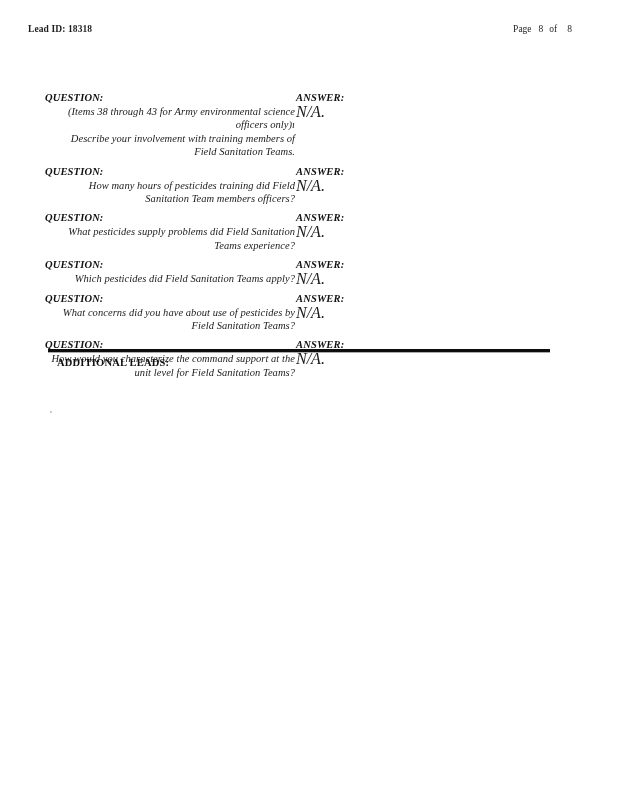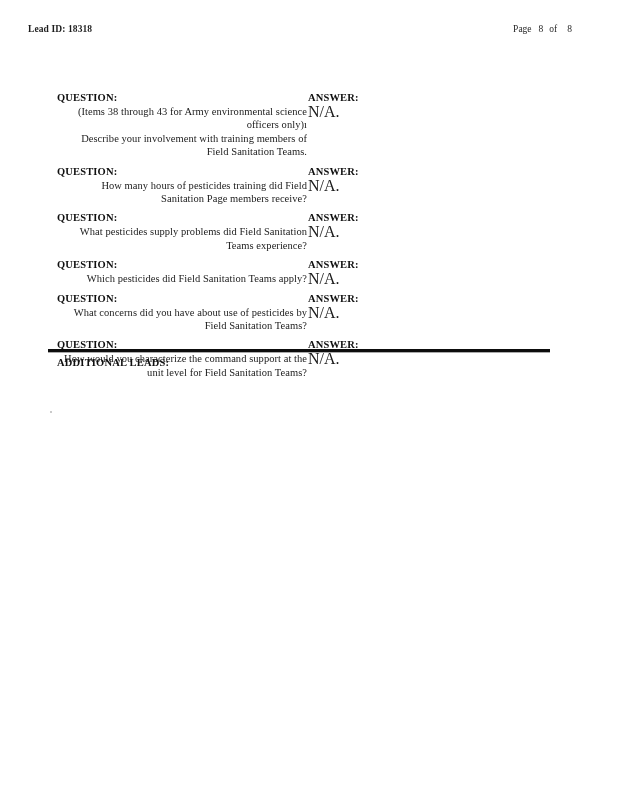--- a/index.html
+++ b/index.html
@@ -44,23 +44,24 @@
     white-space: nowrap;
     color: #262626;
   }
   .page-number .pn-word { margin-right: 7px; }
   .page-number .pn-cur  { margin-right: 6px; }
   .page-number .pn-of   { margin-right: 10px; text-align: right; }
 
   
   .qa-body {
     position: absolute;
-    left: 57px;
+    left: 45px;
     top: 90px;
     width: 500px;
+    font-style: italic;
   }
   .qa-block {
     position: relative;
     width: 100%;
     margin-bottom: 1px;
   }
   .qa-row {
     display: flex;
     align-items: flex-start;
   }
@@ -164,21 +165,21 @@
       </div>
       <div class="qa-spacer"></div>
       <div class="qa-block">
         <div class="qa-row">
           <div class="qa-col-q qa-label">QUESTION:</div>
           <div class="qa-col-a qa-label">ANSWER:</div>
         </div>
         <div class="qa-row">
           <div class="qa-col-q qa-text">
             <span class="q-line">How many hours of pesticides training did Field</span>
-            <span class="q-line">Sanitation Page members receive?</span>
+            <span class="q-line">Sanitation Team members officers?</span>
           </div>
           <div class="qa-col-a qa-answer">N/A.</div>
         </div>
       </div>
       <div class="qa-spacer"></div>
       <div class="qa-block">
         <div class="qa-row">
           <div class="qa-col-q qa-label">QUESTION:</div>
           <div class="qa-col-a qa-label">ANSWER:</div>
         </div>

